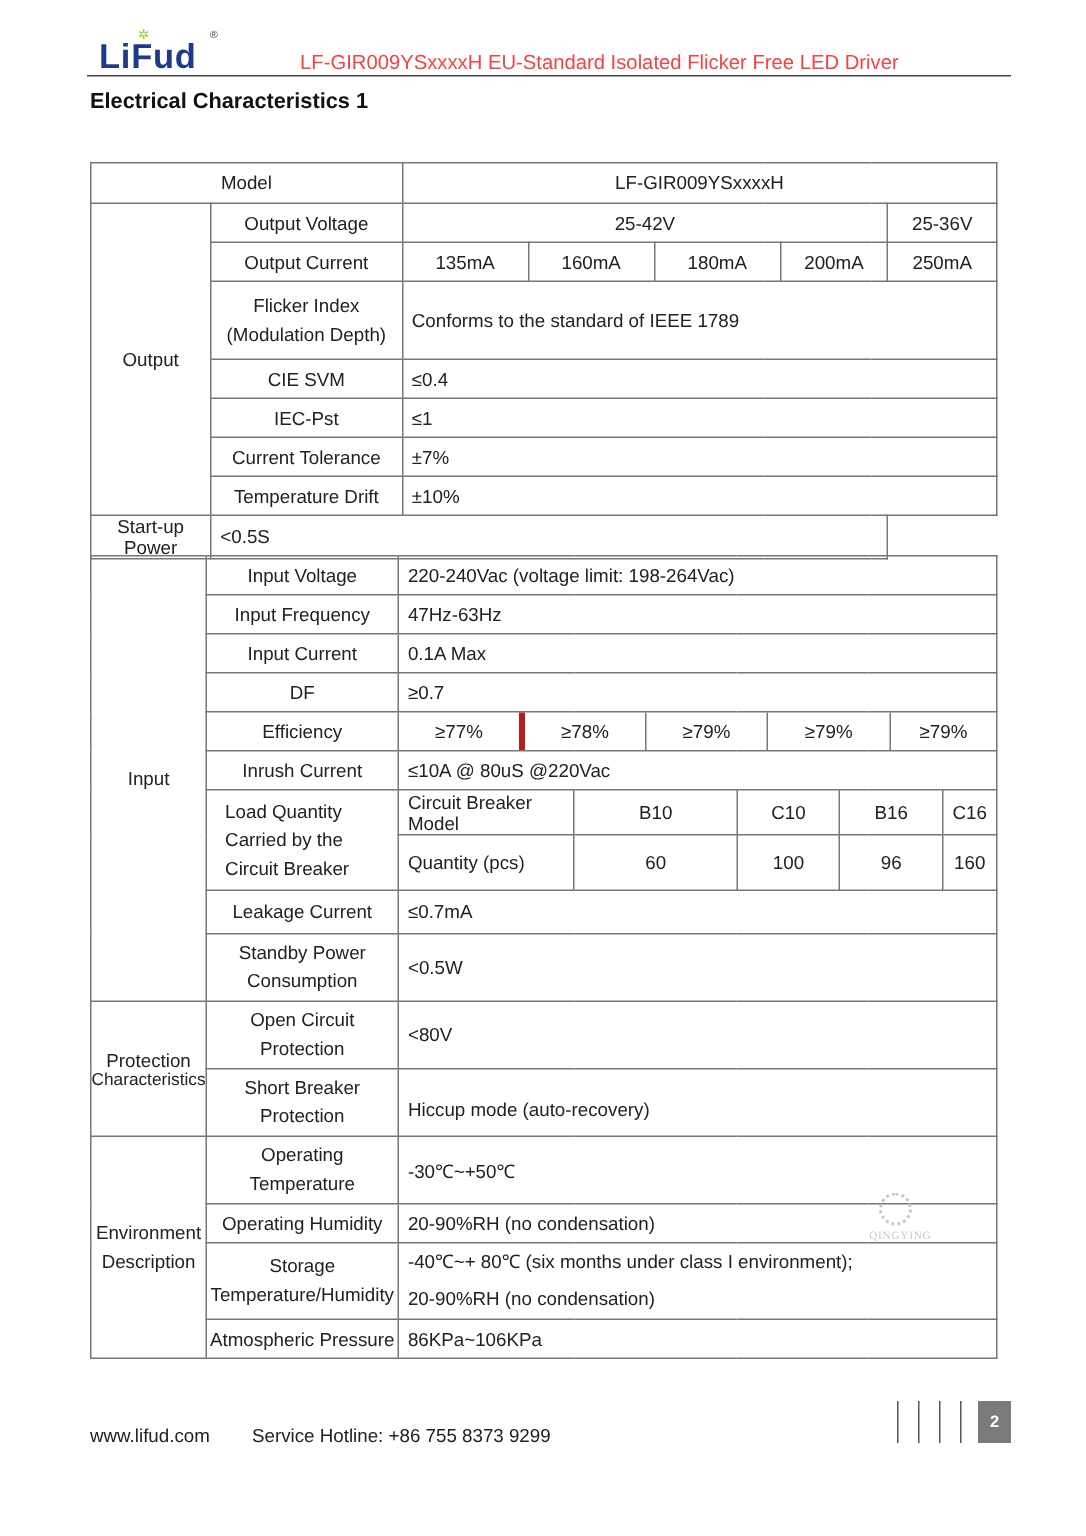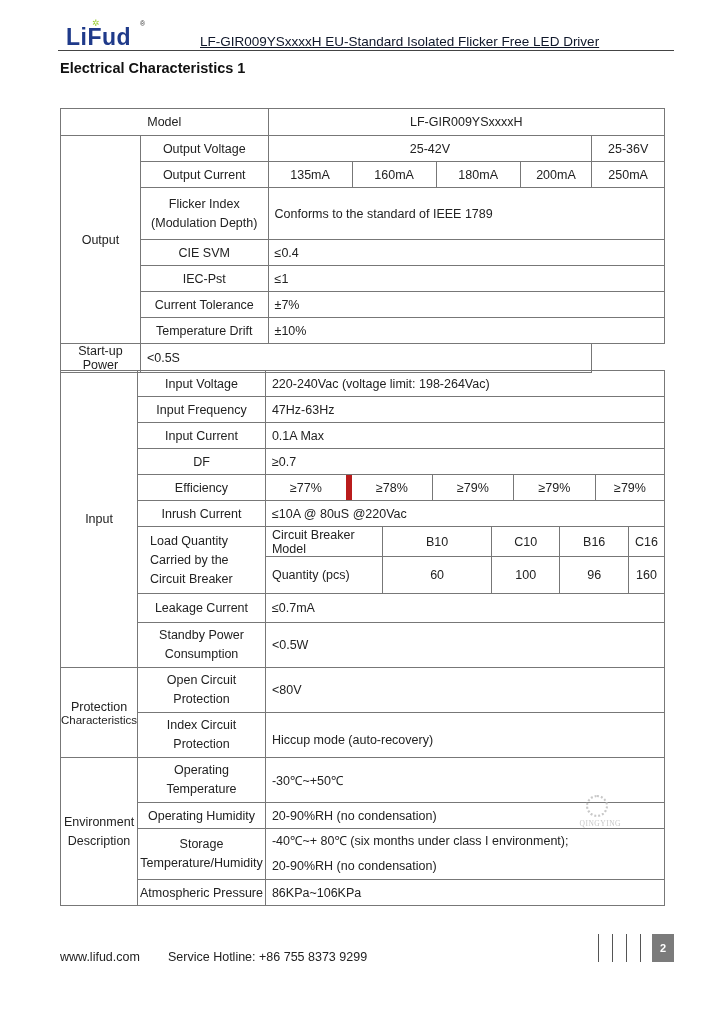--- a/index.html
+++ b/index.html
@@ -2,21 +2,21 @@
 <html><head>
 <meta charset="utf-8">
 <style>
   html, body { margin: 0; padding: 0; background: #ffffff; }
   body { width: 724px; height: 1024px; position: relative; overflow: hidden;
          font-family: "Liberation Sans", sans-serif; color: #222; }
   .logo { position: absolute; left: 66px; top: 22px; height: 28px; display: flex; align-items: flex-end; }
   .logo-text { font-family: "Liberation Sans", sans-serif; font-weight: bold; font-size: 23px; color: #1f3a8a; letter-spacing: 0.5px; line-height: 26px; }
   .logo-dot { position: absolute; left: 26px; top: -4px; color: #9acd32; font-size: 9px; }
   .logo-reg { position: absolute; left: 74px; top: -2px; font-size: 7px; color: #333; }
-  .header-title { position: absolute; left: 200px; top: 34px; font-size: 13.5px; color: #0f172a; text-decoration: underline; }
+  .header-title { position: absolute; left: 200px; top: 34px; font-size: 13.5px; color: #ef4444; }
   .header-rule { position: absolute; left: 58px; top: 50px; width: 616px; height: 0; border-top: 1.5px solid #444; }
   .section-title { position: absolute; left: 60px; top: 60px; font-size: 14.5px; font-weight: bold; color: #111; }
 
   table.spec { position: absolute; left: 60px; top: 108px; width: 605px; border-collapse: collapse; font-size: 12.5px; color: #222; }
   table.spec td { border: 1px solid #777; padding: 0 6px; height: 25px; }
   td.c { text-align: center; }
   td.l { text-align: left; }
   .param { width: 110px; text-align: center; line-height: 19px; margin-left: 47px; }
 
   .watermark { position: absolute; left: 573px; top: 795px; width: 48px; text-align: right; color: #c8c8c8; font-family: "Liberation Serif", serif; font-size: 7.5px; letter-spacing: 0.5px; }
@@ -132,21 +132,21 @@
     <td class="l" colspan="7">0.1A Max</td>
   </tr>
   <tr>
     <td class="c">DF</td>
     <td class="l" colspan="7">≥0.7</td>
   </tr>
   <tr>
     <td class="c">Efficiency</td>
     <td class="c" colspan="7" style="padding:0">
       <div style="display:flex;height:25px">
-        <div style="flex:0 0 80px;display:flex;align-items:center;justify-content:center;border-right:6px solid #b91c1c">≥77%</div>
+        <div style="flex:0 0 80px;display:flex;align-items:center;justify-content:center;border-right:4px solid #b91c1c">≥77%</div>
         <div style="flex:0 0 80px;display:flex;align-items:center;justify-content:center;border-right:1px solid #777">≥78%</div>
         <div style="flex:0 0 80px;display:flex;align-items:center;justify-content:center;border-right:1px solid #777">≥79%</div>
         <div style="flex:0 0 81px;display:flex;align-items:center;justify-content:center;border-right:1px solid #777">≥79%</div>
         <div style="flex:1;display:flex;align-items:center;justify-content:center">≥79%</div>
       </div>
     </td>
   </tr>
   <tr>
     <td class="c">Inrush Current</td>
     <td class="l" colspan="7">≤10A @ 80uS @220Vac</td>
@@ -188,21 +188,21 @@
       <div style="font-size:11.5px">Characteristics</div>
     </td>
     <td class="c param">
       <div>Open Circuit</div>
       <div>Protection</div>
     </td>
     <td class="l" colspan="7">&lt;80V</td>
   </tr>
   <tr style="height:45px">
     <td class="c param">
-      <div>Index Circuit</div>
+      <div>Short Breaker</div>
       <div>Protection</div>
     </td>
     <td class="l" colspan="7" style="padding-top:10px">Hiccup mode (auto-recovery)</td>
   </tr>
 
   <tr style="height:45px">
     <td class="c" rowspan="4" style="padding:0;line-height:19px">
       <div>Environment</div>
       <div>Description</div>
     </td>

